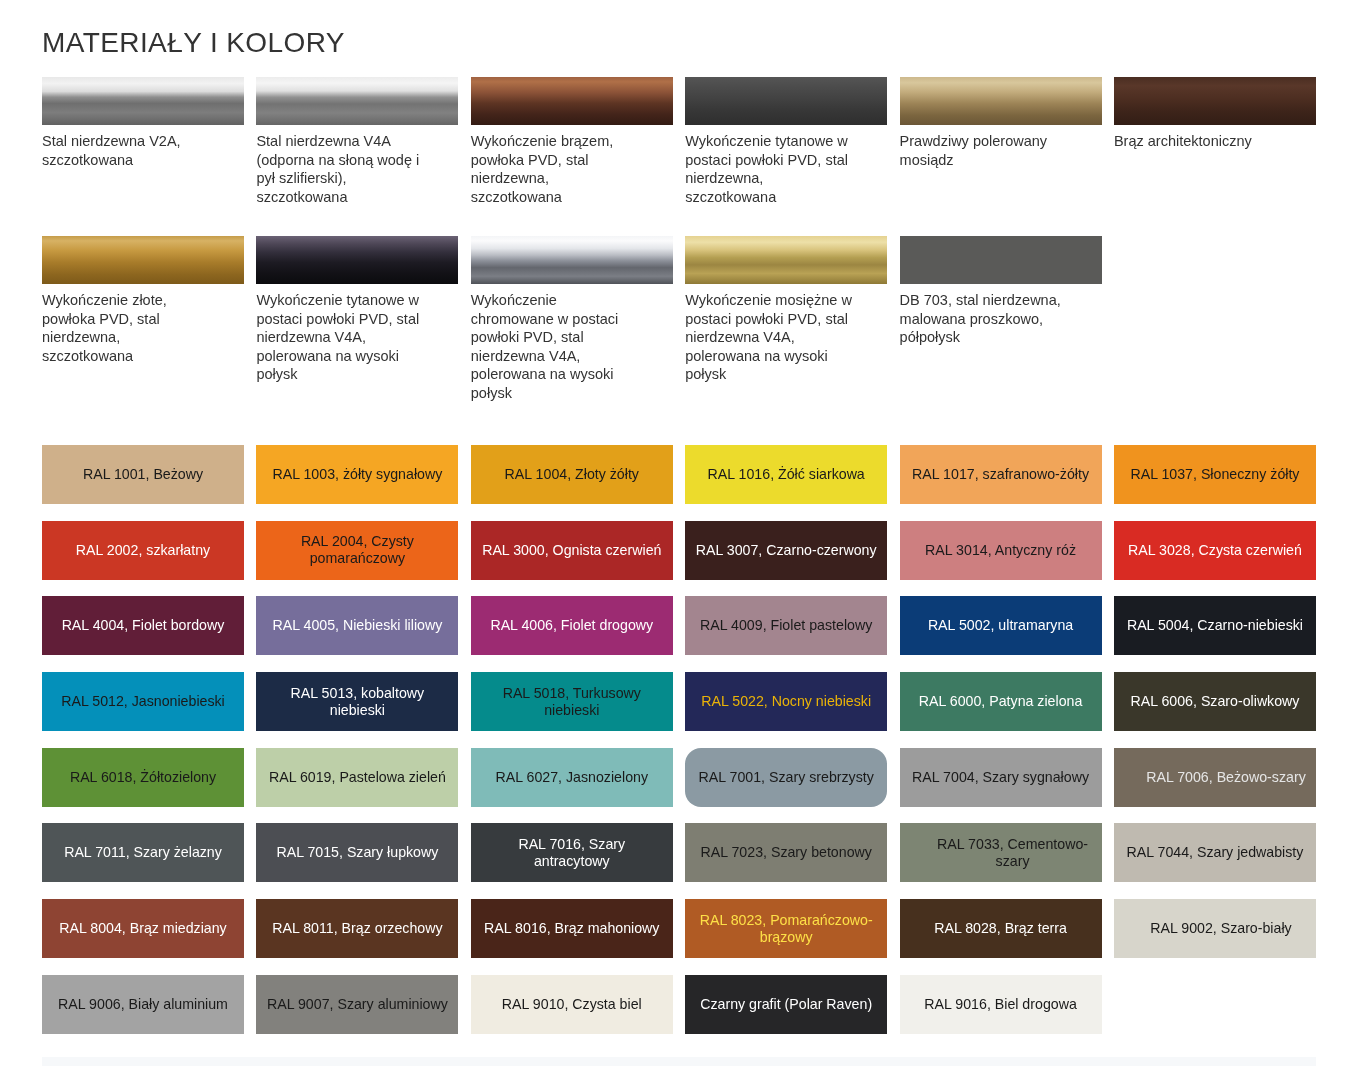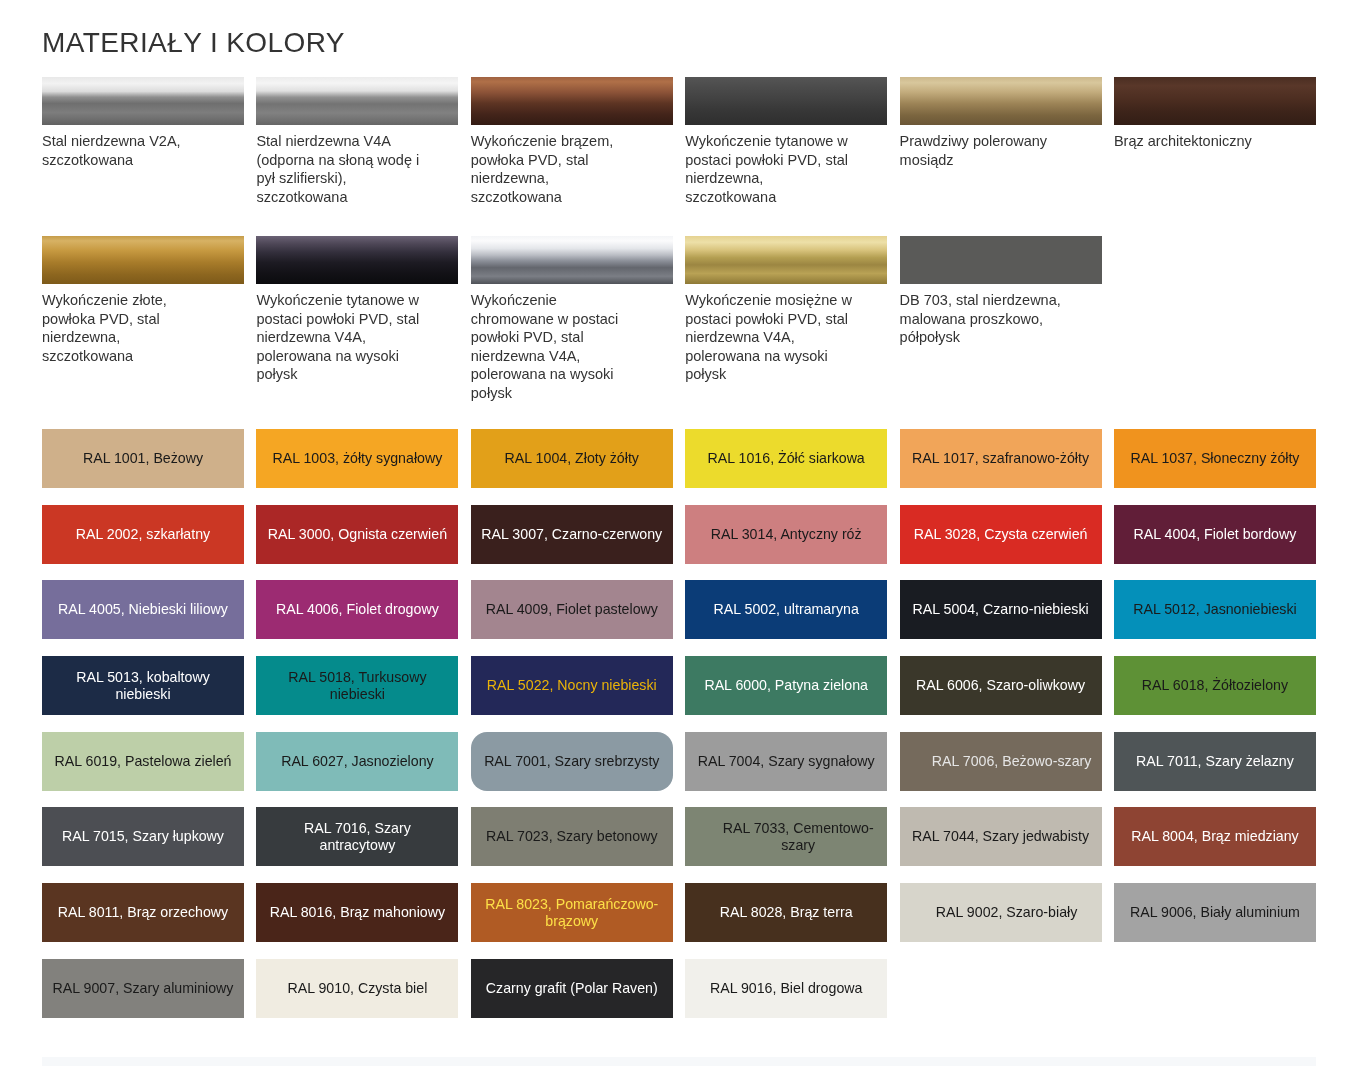--- a/index.html
+++ b/index.html
@@ -125,21 +125,21 @@
         #b49f52 45%, #9c8642 60%, #b9a255 78%, #8e7936 100%);
   }
   .mat-db703 {
     background: #5a5a58;
   }
 
   
   .ral-grid {
     position: absolute;
     left: 42px;
-    top: 429px;
+    top: 445px;
     width: 1274px;
     display: flex;
     flex-wrap: wrap;
   }
   .ral-cell {
     width: 202px;
     height: 59px;
     margin-right: 12.4px;
     margin-bottom: 16.7px;
     display: flex;
@@ -266,20 +266,23 @@
       </div>
       <div class="ral-cell" style="background: rgb(241, 165, 89);">
         <span class="ral-label" style="color: rgb(26, 26, 26);">RAL 1017, szafranowo-żółty</span>
       </div>
       <div class="ral-cell" style="background: rgb(240, 147, 30);">
         <span class="ral-label" style="color: rgb(26, 26, 26);">RAL 1037, Słoneczny żółty</span>
       </div>
       <div class="ral-cell" style="background: rgb(203, 55, 36);">
         <span class="ral-label" style="color: rgb(255, 255, 255);">RAL 2002, szkarłatny</span>
       </div>
+      <div class="ral-cell" style="background: rgb(236, 101, 25);">
+        <span class="ral-label" style="color: rgb(26, 26, 26);">RAL 2004, Czysty pomarańczowy</span>
+      </div>
       <div class="ral-cell" style="background: rgb(171, 39, 38);">
         <span class="ral-label" style="color: rgb(255, 255, 255);">RAL 3000, Ognista czerwień</span>
       </div>
       <div class="ral-cell" style="background: rgb(58, 32, 29);">
         <span class="ral-label" style="color: rgb(255, 255, 255);">RAL 3007, Czarno-czerwony</span>
       </div>
       <div class="ral-cell" style="background: rgb(205, 127, 128);">
         <span class="ral-label" style="color: rgb(26, 26, 26);">RAL 3014, Antyczny róż</span>
       </div>
       <div class="ral-cell" style="background: rgb(217, 43, 35);">

